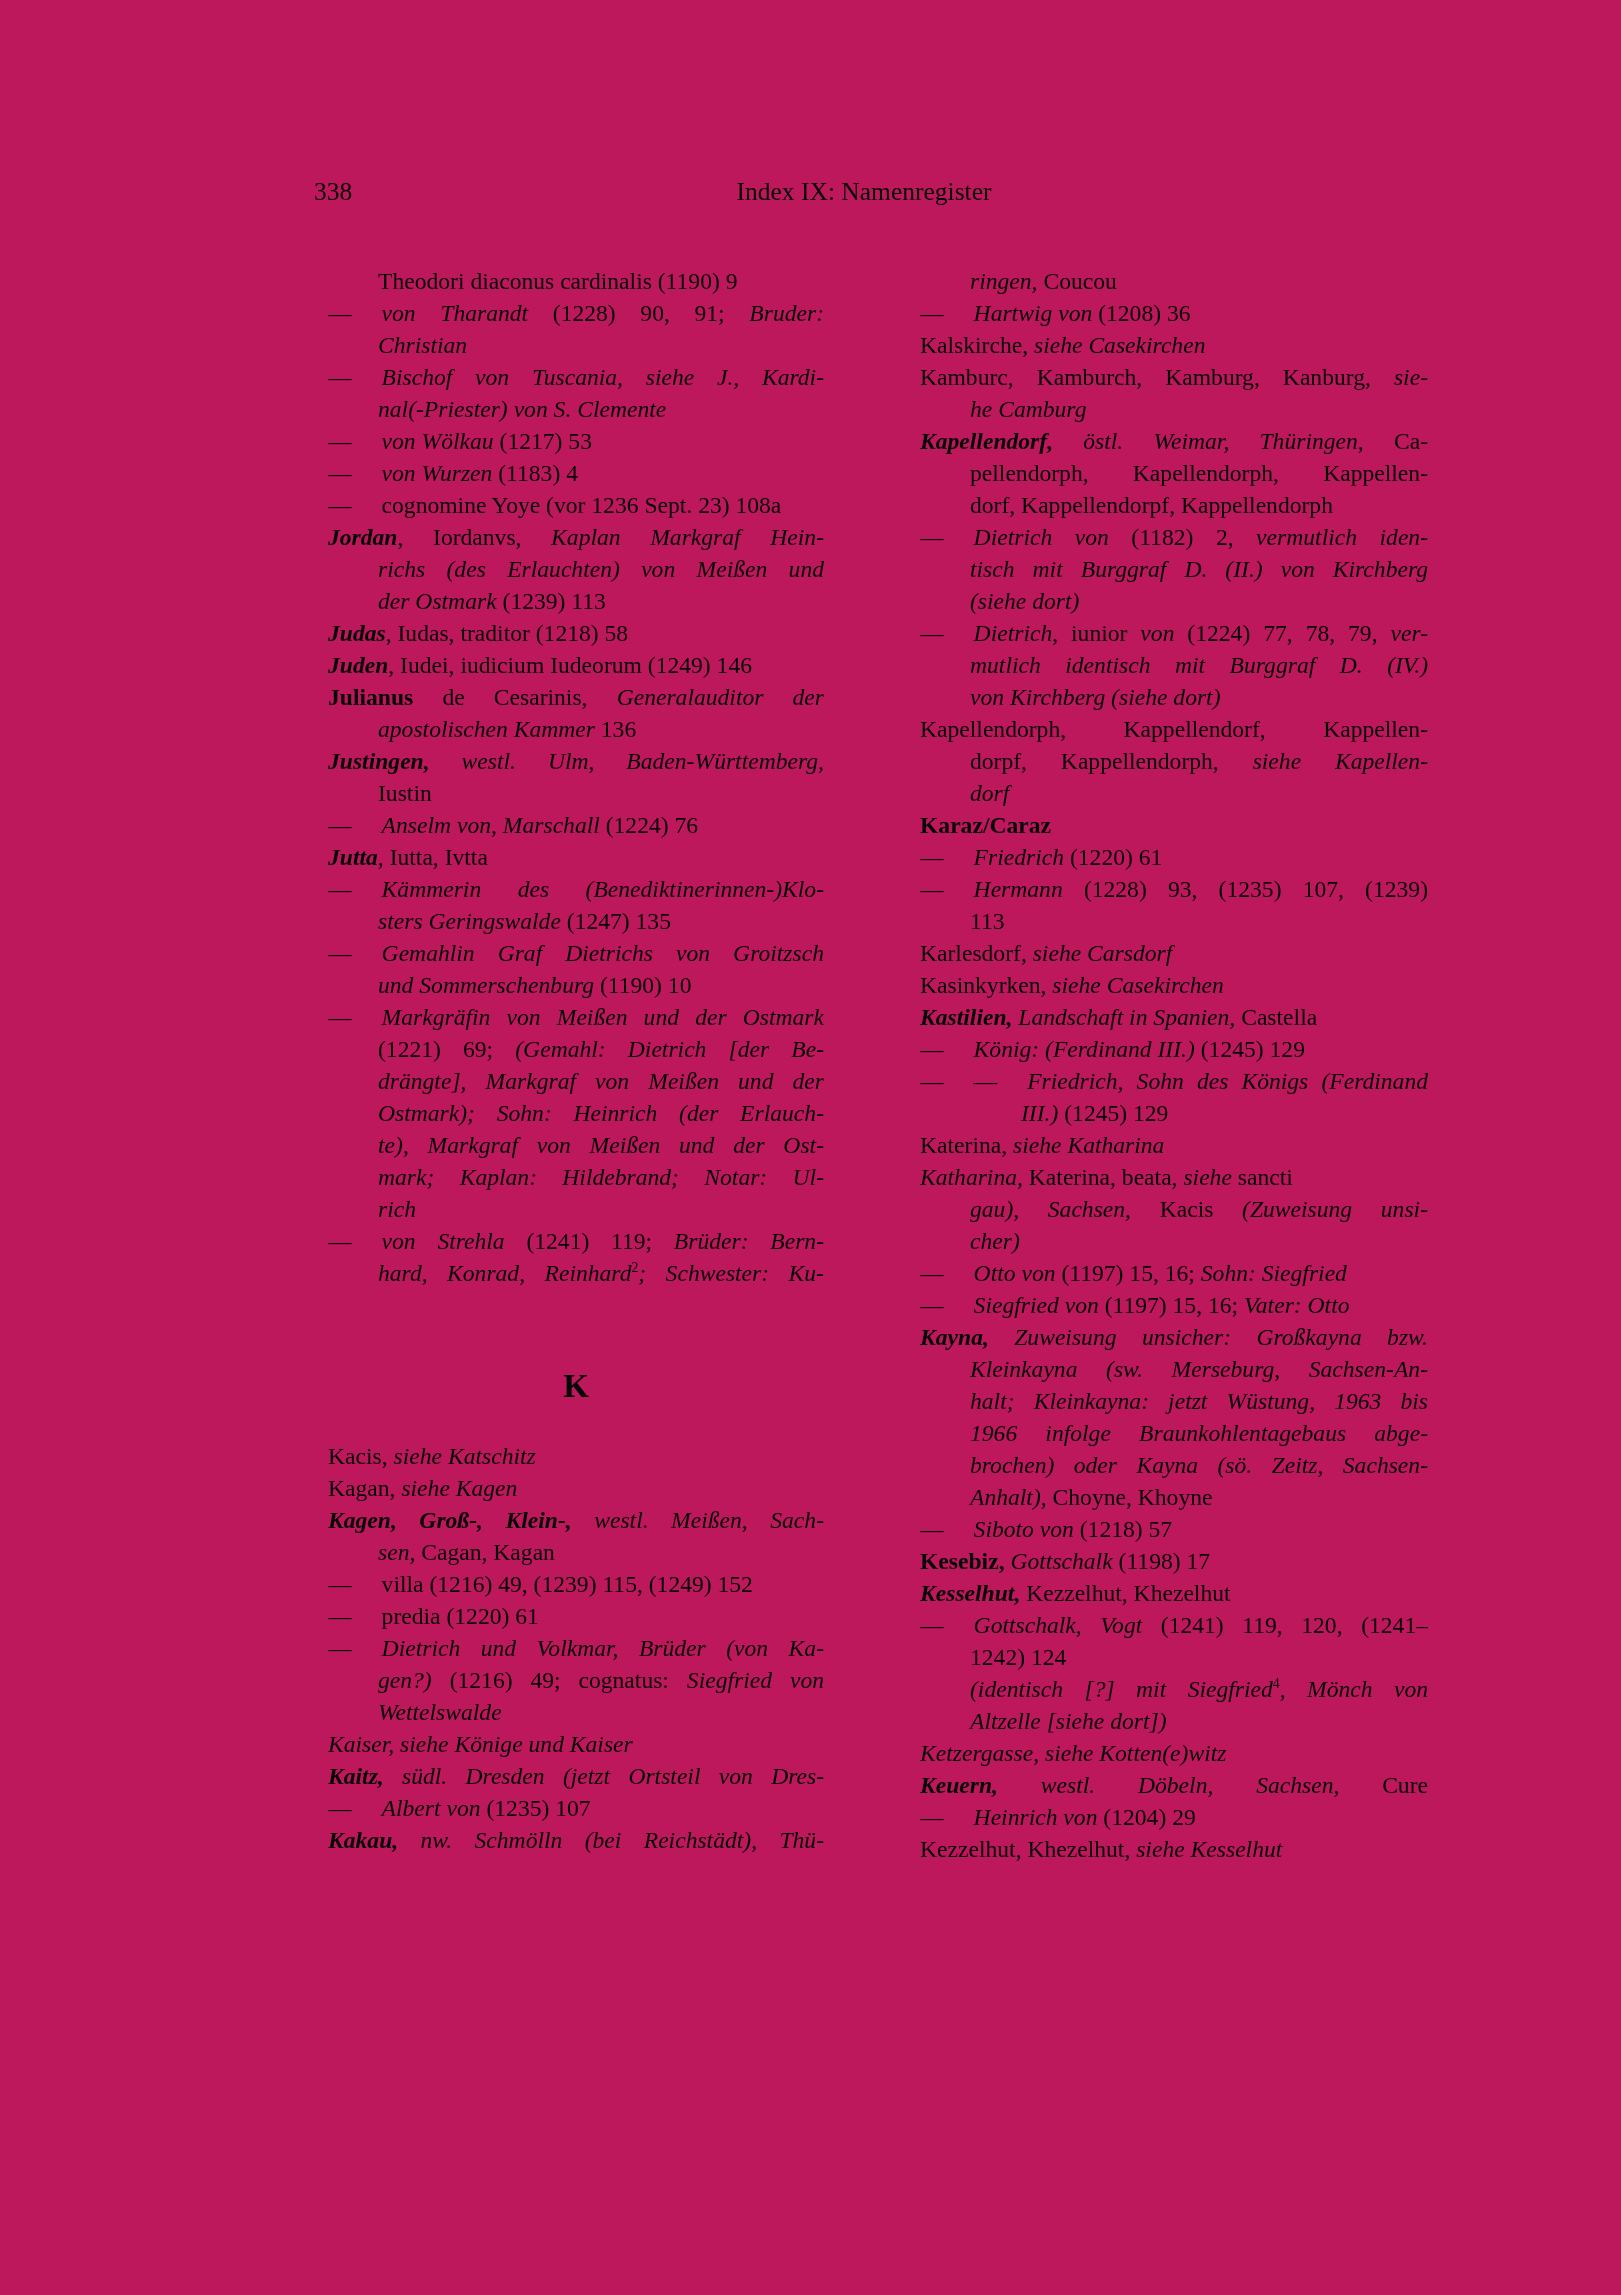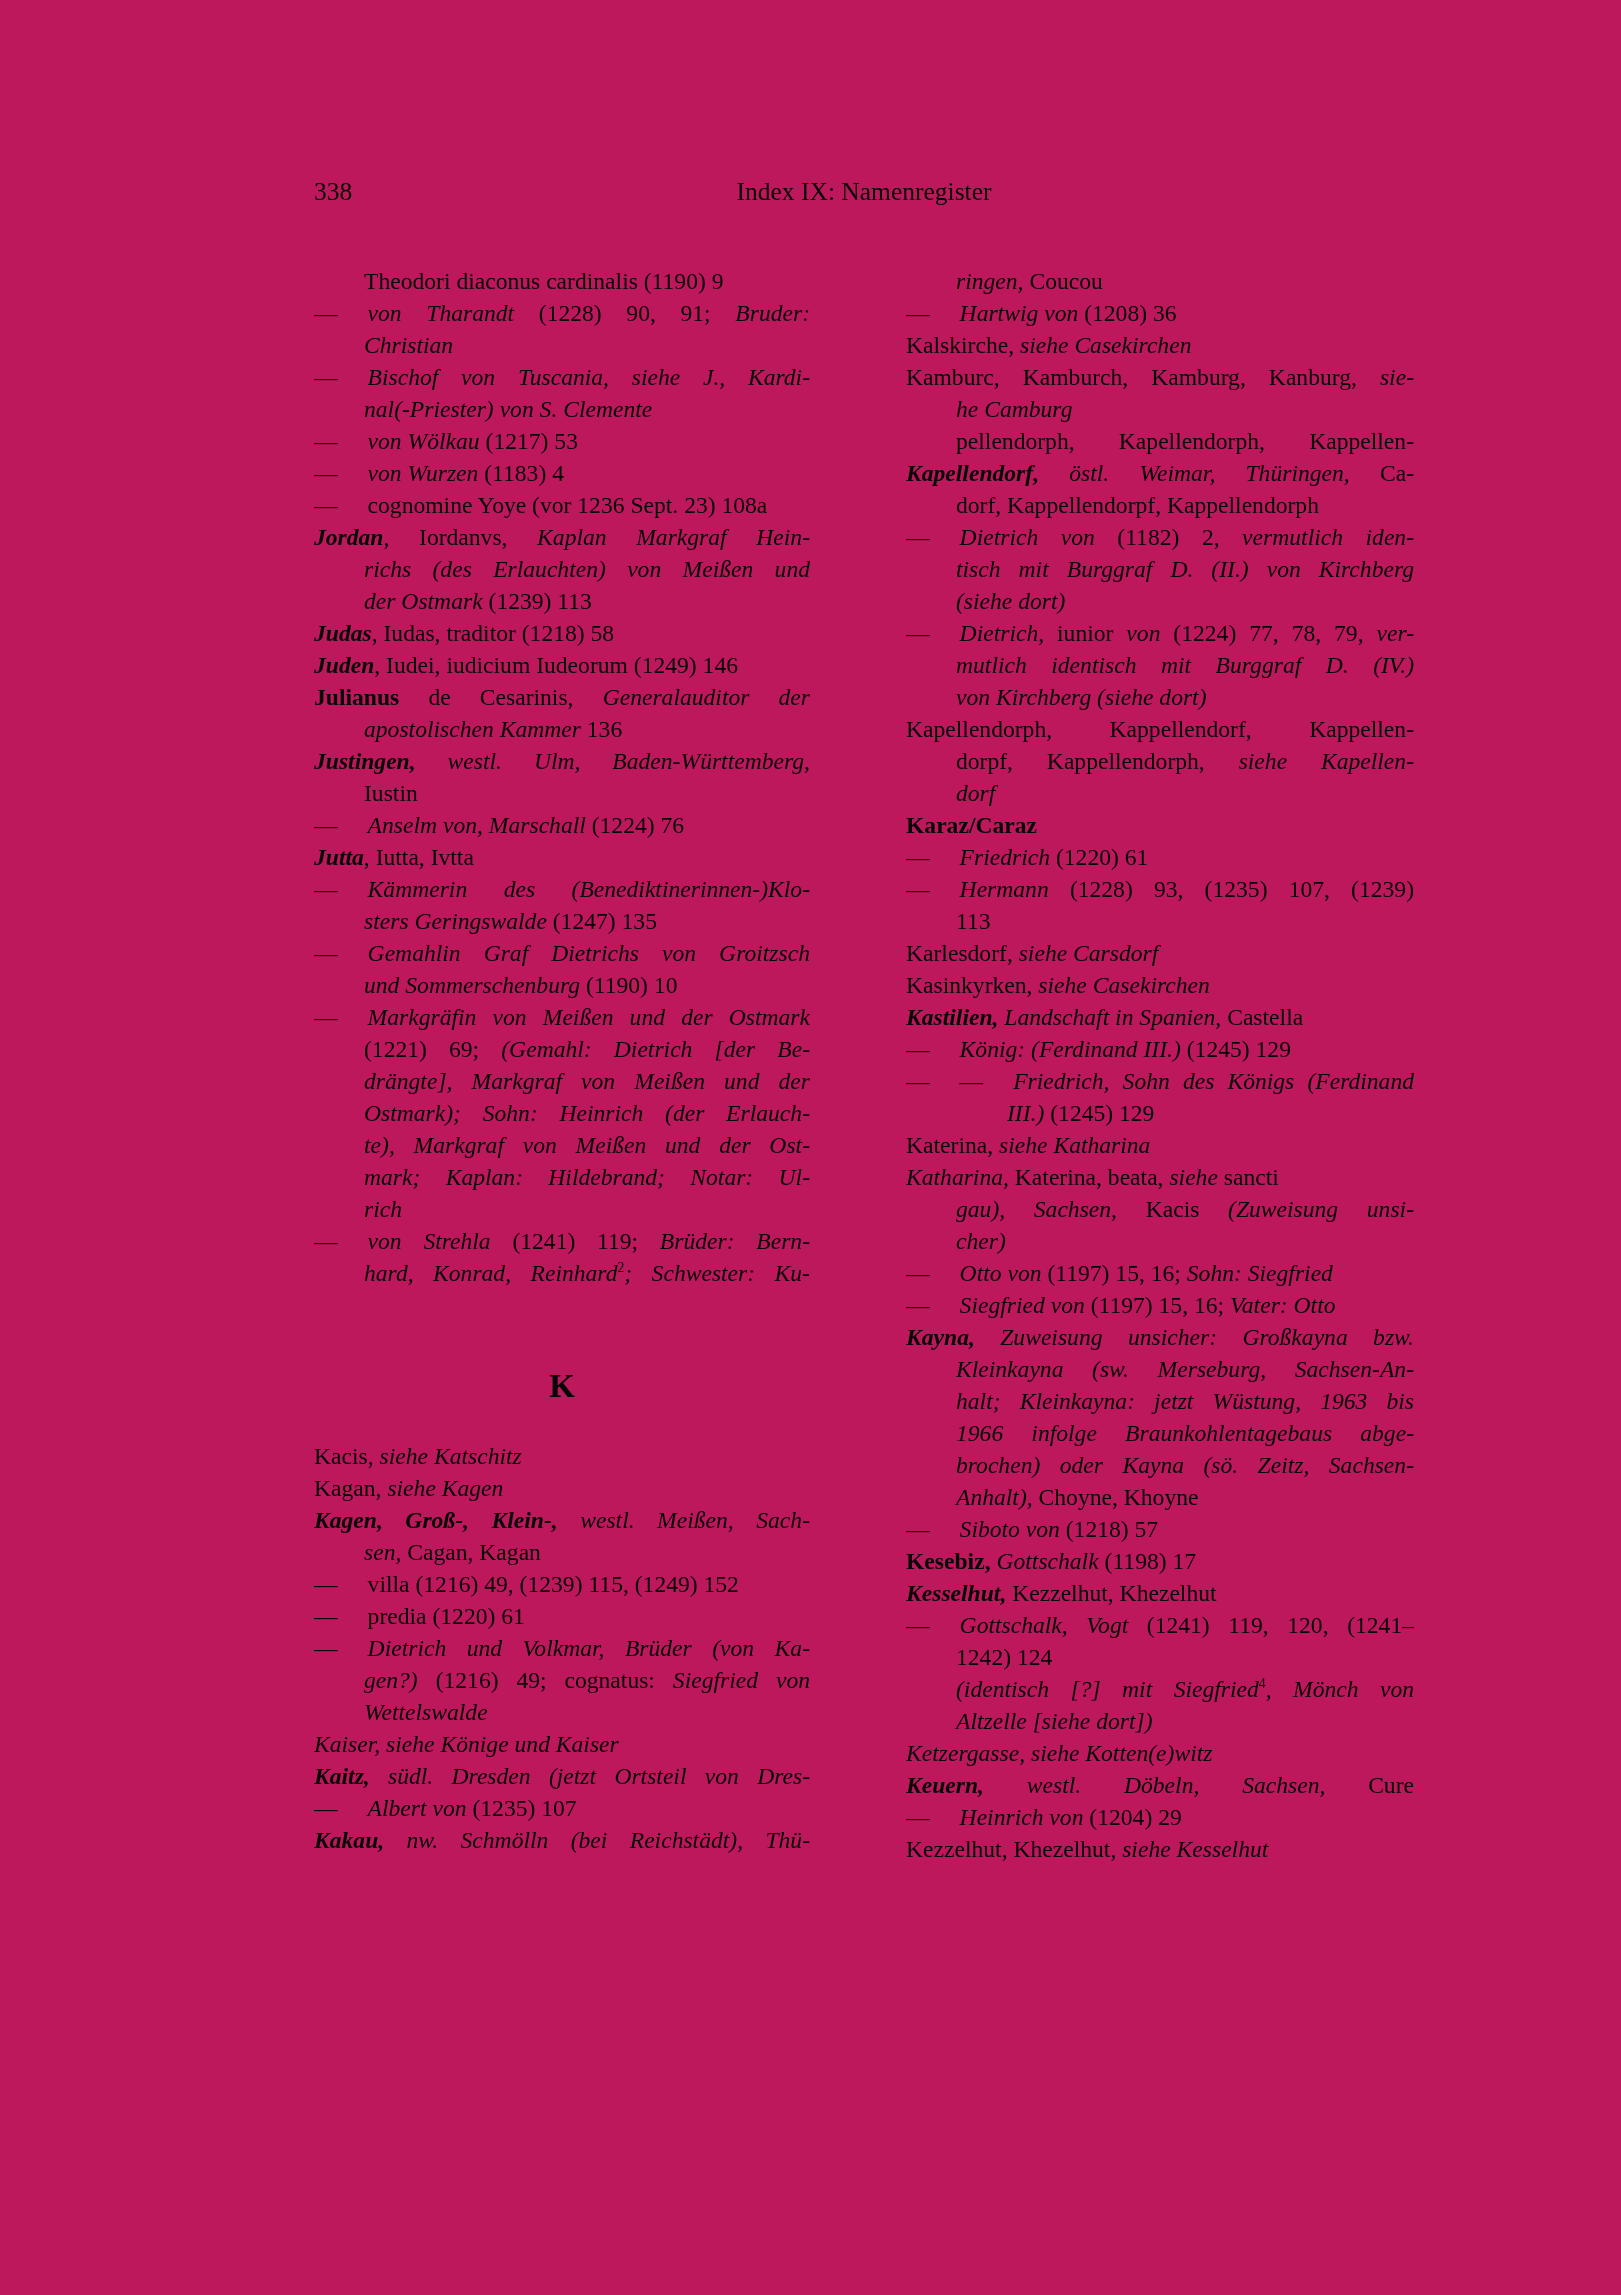--- a/index.html
+++ b/index.html
@@ -11,21 +11,21 @@
   }
   .page { position: absolute; inset: 0; background: #be185d; overflow: hidden; }
 
   .head {
     position: absolute; left: 314px; top: 176px; width: 1100px; height: 32px;
     font-size: 25.5px; line-height: 32px;
   }
   .pageno { position: absolute; left: 0; top: 0; }
   .runhead { position: absolute; left: 0; top: 0; width: 100%; text-align: center; }
 
-  .cols { position: absolute; left: 314px; top: 265px; display: flex; }
+  .cols { position: absolute; left: 328px; top: 265px; display: flex; }
   .colL { width: 496px; }
   .colR { width: 508px; margin-left: 96px; }
 
   .line {
     font-size: 23.6px; line-height: 32px; height: 32px;
     overflow: hidden; white-space: normal;
   }
   .ind-1 { padding-left: 50px; }
   .ind-2 { padding-left: 101px; }
   .just { text-align: justify; text-align-last: justify; }
@@ -103,22 +103,22 @@
           <div class="line ind-0 just"><span class="sg-bi">Kakau,</span><span class="sg-i"> nw. Schmölln (bei Reichstädt), Thü-</span></div>
         </div>
     </div>
     <div class="col colR">
       <div class="lines">
           <div class="line ind-1"><span class="sg-i">ringen,</span><span class="sg-r"> Coucou</span></div>
           <div class="line ind-0"><span class="sg-d">—</span><span class="sg-i">Hartwig von</span><span class="sg-r"> (1208) 36</span></div>
           <div class="line ind-0"><span class="sg-r">Kalskirche, </span><span class="sg-i">siehe Casekirchen</span></div>
           <div class="line ind-0 just"><span class="sg-r">Kamburc, Kamburch, Kamburg, Kanburg, </span><span class="sg-i">sie-</span></div>
           <div class="line ind-1"><span class="sg-i">he Camburg</span></div>
+          <div class="line ind-0 just"><span class="sg-bi">Kapellendorf,</span><span class="sg-i"> östl. Weimar, Thüringen,</span><span class="sg-r"> Ca-</span></div>
           <div class="line ind-1 just"><span class="sg-r">pellendorph, Kapellendorph, Kappellen-</span></div>
-          <div class="line ind-0 just"><span class="sg-bi">Kapellendorf,</span><span class="sg-i"> östl. Weimar, Thüringen,</span><span class="sg-r"> Ca-</span></div>
           <div class="line ind-1"><span class="sg-r">dorf, Kappellendorpf, Kappellendorph</span></div>
           <div class="line ind-0 just"><span class="sg-d">—</span><span class="sg-i">Dietrich von</span><span class="sg-r"> (1182) 2, </span><span class="sg-i">vermutlich iden-</span></div>
           <div class="line ind-1 just"><span class="sg-i">tisch mit Burggraf D. (II.) von Kirchberg</span></div>
           <div class="line ind-1"><span class="sg-i">(siehe dort)</span></div>
           <div class="line ind-0 just"><span class="sg-d">—</span><span class="sg-i">Dietrich</span><span class="sg-r">, iunior </span><span class="sg-i">von</span><span class="sg-r"> (1224) 77, 78, 79, </span><span class="sg-i">ver-</span></div>
           <div class="line ind-1 just"><span class="sg-i">mutlich identisch mit Burggraf D. (IV.)</span></div>
           <div class="line ind-1"><span class="sg-i">von Kirchberg (siehe dort)</span></div>
           <div class="line ind-0 just"><span class="sg-r">Kapellendorph, Kappellendorf, Kappellen-</span></div>
           <div class="line ind-1 just"><span class="sg-r">dorpf, Kappellendorph, </span><span class="sg-i">siehe Kapellen-</span></div>
           <div class="line ind-1"><span class="sg-i">dorf</span></div>

